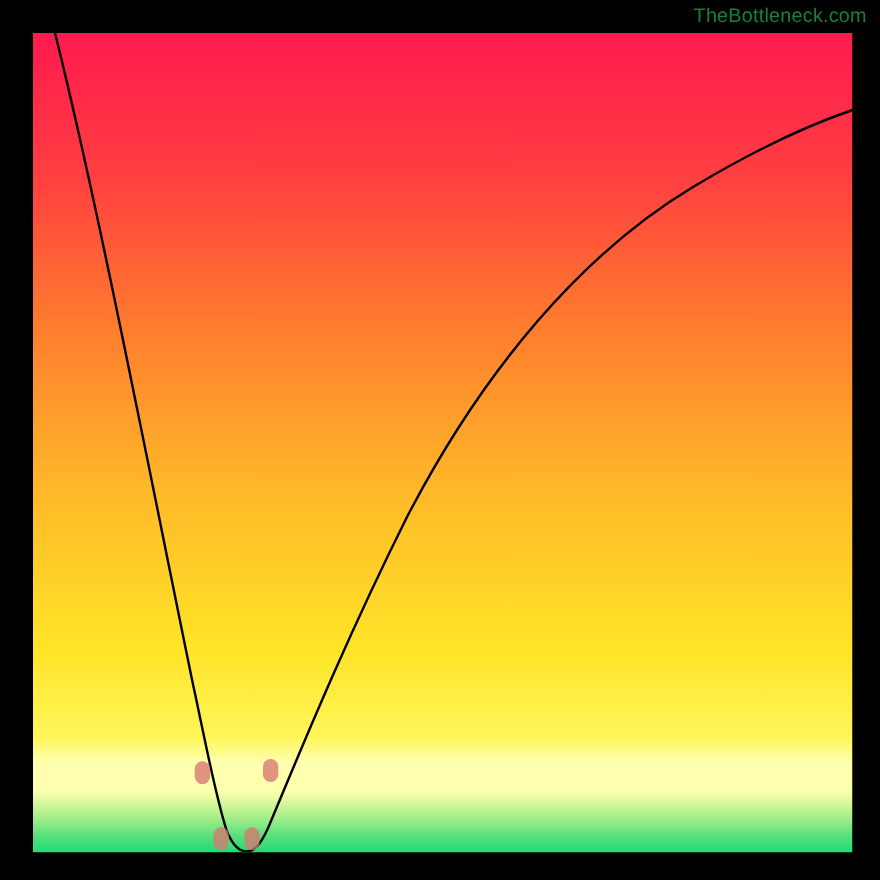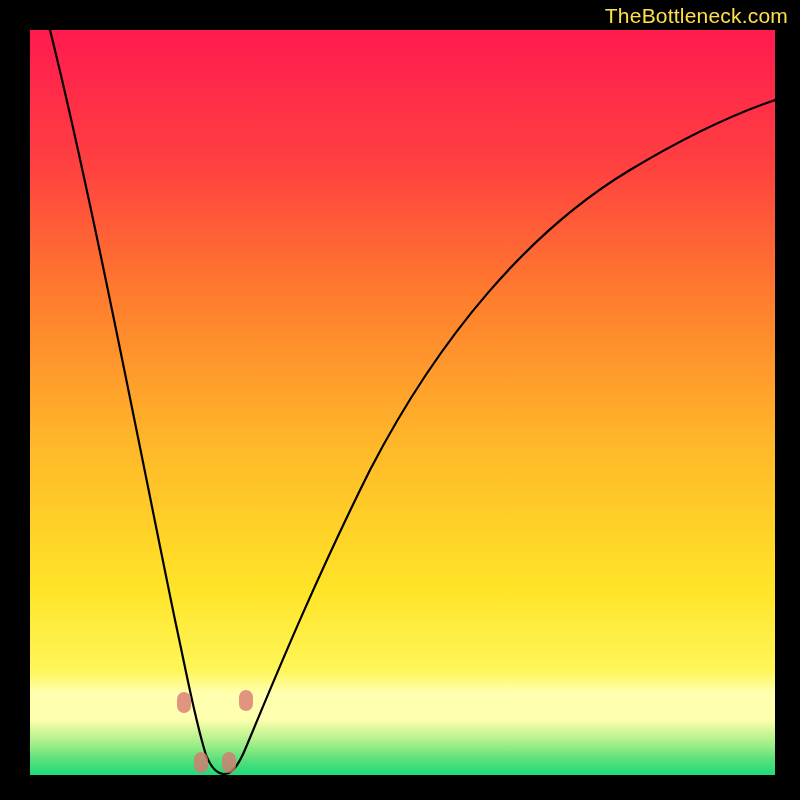--- a/index.html
+++ b/index.html
@@ -23,22 +23,22 @@
     position: absolute;
     left: 0;
     top: 0;
     width: 100%;
     height: 100%;
   }
   .watermark {
     position: absolute;
     top: 4px;
     right: 12px;
-    color: #fde047;
-    font-size: 21px;
+    color: #15803d;
+    font-size: 18px;
     font-weight: 500;
     letter-spacing: 0.2px;
     z-index: 10;
   }
   svg.curve {
     position: absolute;
     left: 0;
     top: 0;
     width: 745px;
     height: 745px;

